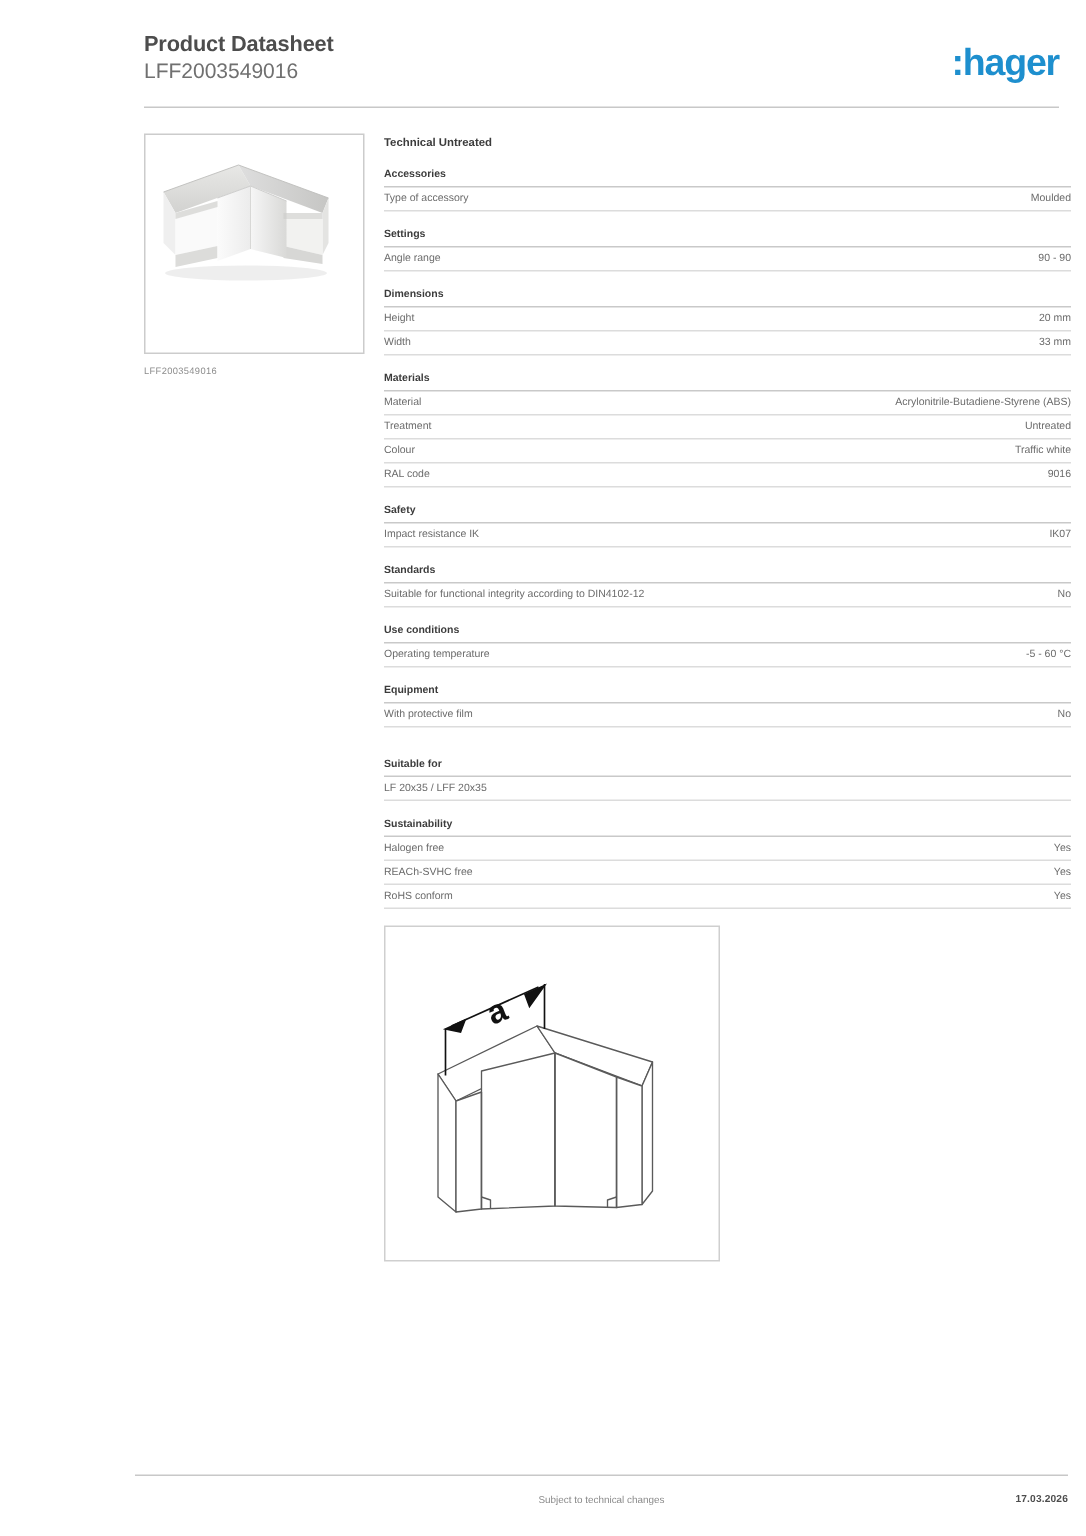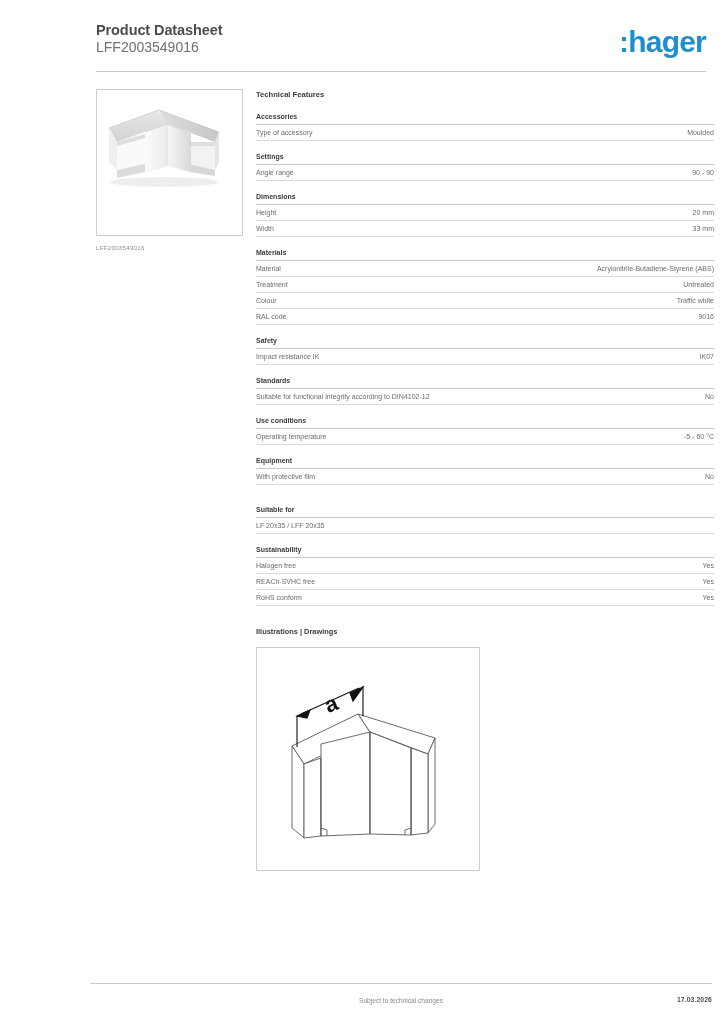--- a/index.html
+++ b/index.html
@@ -44,21 +44,21 @@
     font-size: 14px;
     font-weight: normal;
     color: #707070;
     line-height: 17px;
     margin: 0;
   }
   .logo {
     position: absolute;
     right: 0;
     top: 6px;
-    font-size: 30px;
+    font-size: 25px;
     font-weight: bold;
     letter-spacing: -0.8px;
     line-height: 28px;
     color: #1e8fce;
   }
   .logo .colon {
     color: #1e8fce;
   }
   .header-rule {
     position: absolute;
@@ -256,21 +256,21 @@
       <ellipse cx="67" cy="92" rx="54" ry="5" fill="#cfcfcf" opacity="0.35"></ellipse>
 
       <polyline points="12,38 62,20 122,42" fill="none" stroke="#bdbdbb" stroke-width="0.6"></polyline>
       <polyline points="48,42 70,34 94,44" fill="none" stroke="#cacac8" stroke-width="0.6"></polyline>
       <line x1="70" y1="34" x2="70" y2="76" stroke="#d5d5d3" stroke-width="0.6"></line>
     </svg>
   </div>
   <div class="thumb-caption">LFF2003549016</div>
 
   <div class="content">
-    <div class="section-title">Technical Features</div>
+    <div class="section-title">Technical Untreated</div>
     <div id="groups">
         <div class="group">
           <div class="group-head">Accessories</div>
           <div class="row">
             <span class="k">Type of accessory</span>
             <span class="v">Moulded</span>
           </div>
         </div>
         <div class="group">
           <div class="group-head">Settings</div>
@@ -354,21 +354,20 @@
             <span class="k">REACh-SVHC free</span>
             <span class="v">Yes</span>
           </div>
           <div class="row">
             <span class="k">RoHS conform</span>
             <span class="v">Yes</span>
           </div>
         </div>
       </div>
 
-    <div class="illus-title">Illustrations | Drawings</div>
     <div class="drawing-box">
       <svg viewBox="0 0 222 222" width="222" height="222">
         <g fill="none" stroke="#5a5a5a" stroke-width="0.9" stroke-linejoin="round">
 
           <polygon points="35,98 101,66 113,84 47,116" fill="#ffffff"></polygon>
 
           <polygon points="101,66 178,90 171,106 113,84" fill="#ffffff"></polygon>
 
           <polygon points="35,98 47,116 47,190 35,180" fill="#ffffff"></polygon>
           <polygon points="47,116 64,110 64,188 47,190" fill="#ffffff"></polygon>

